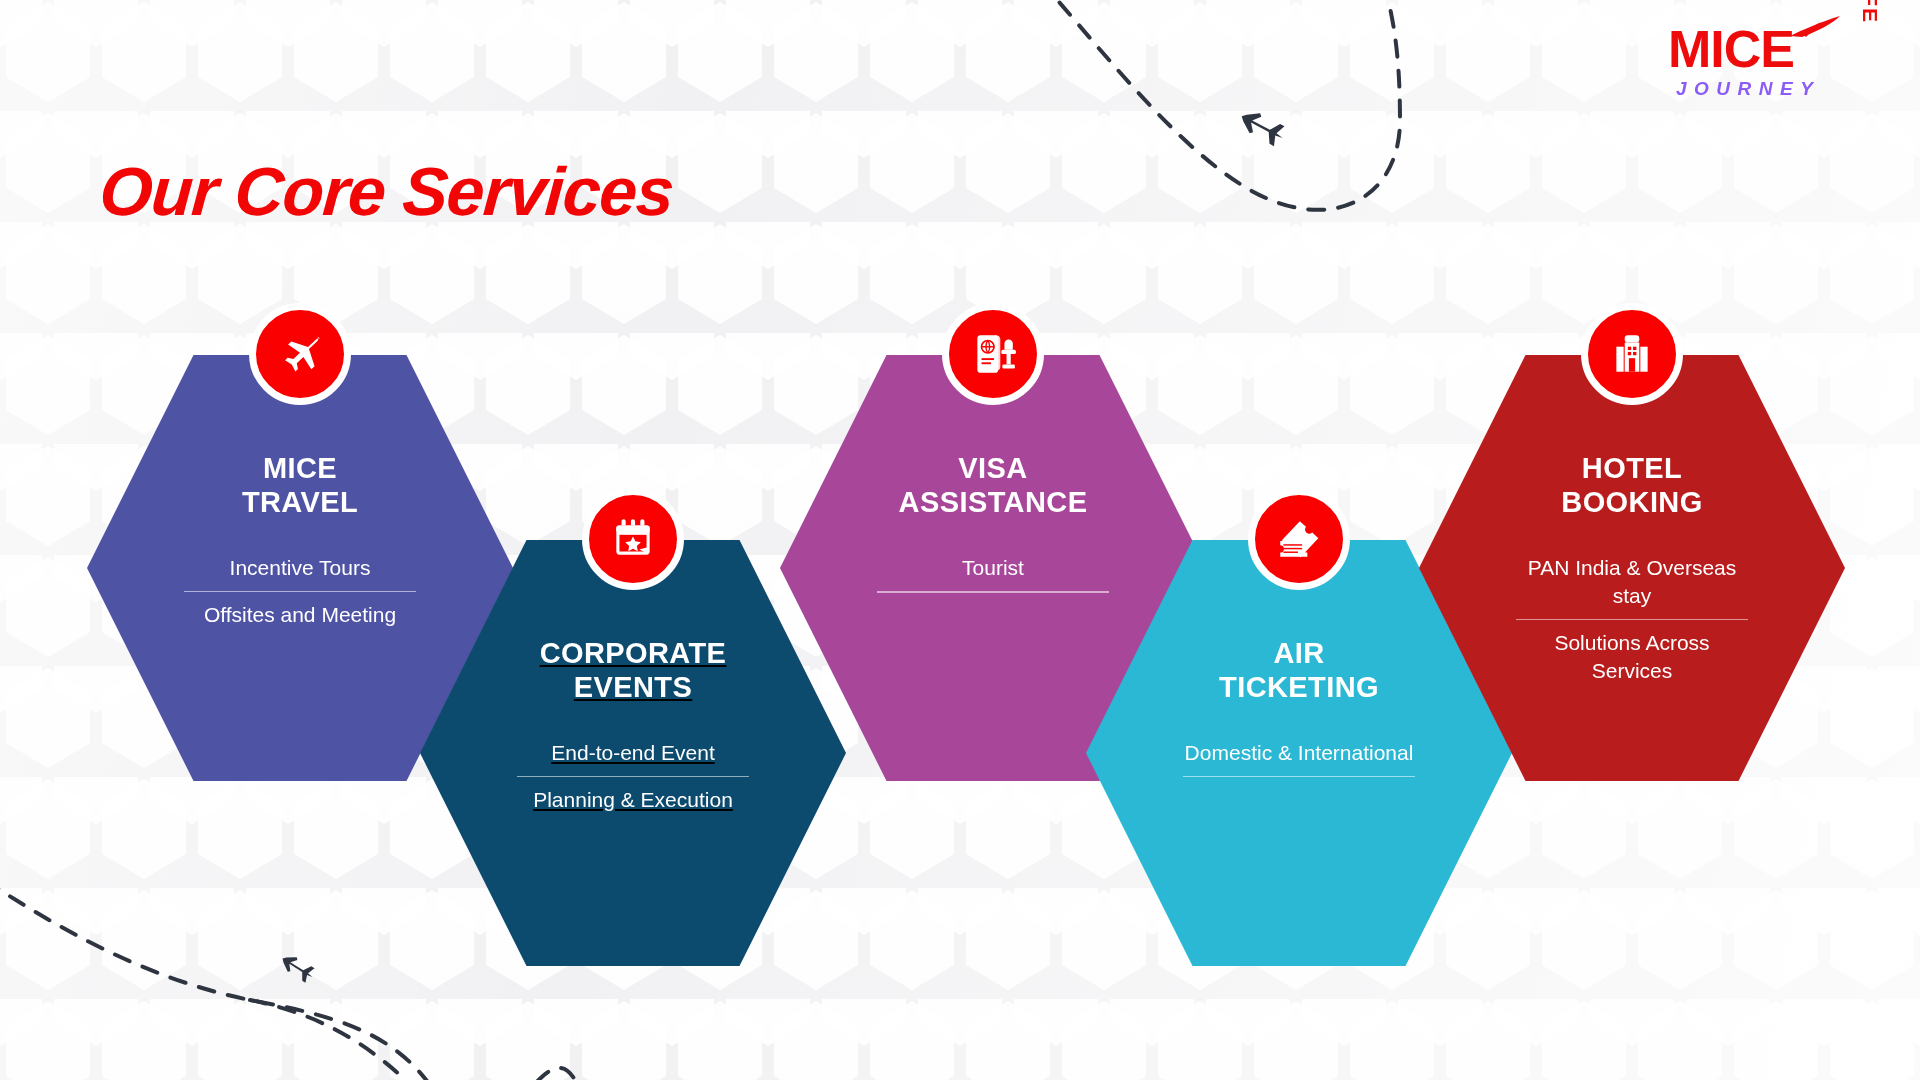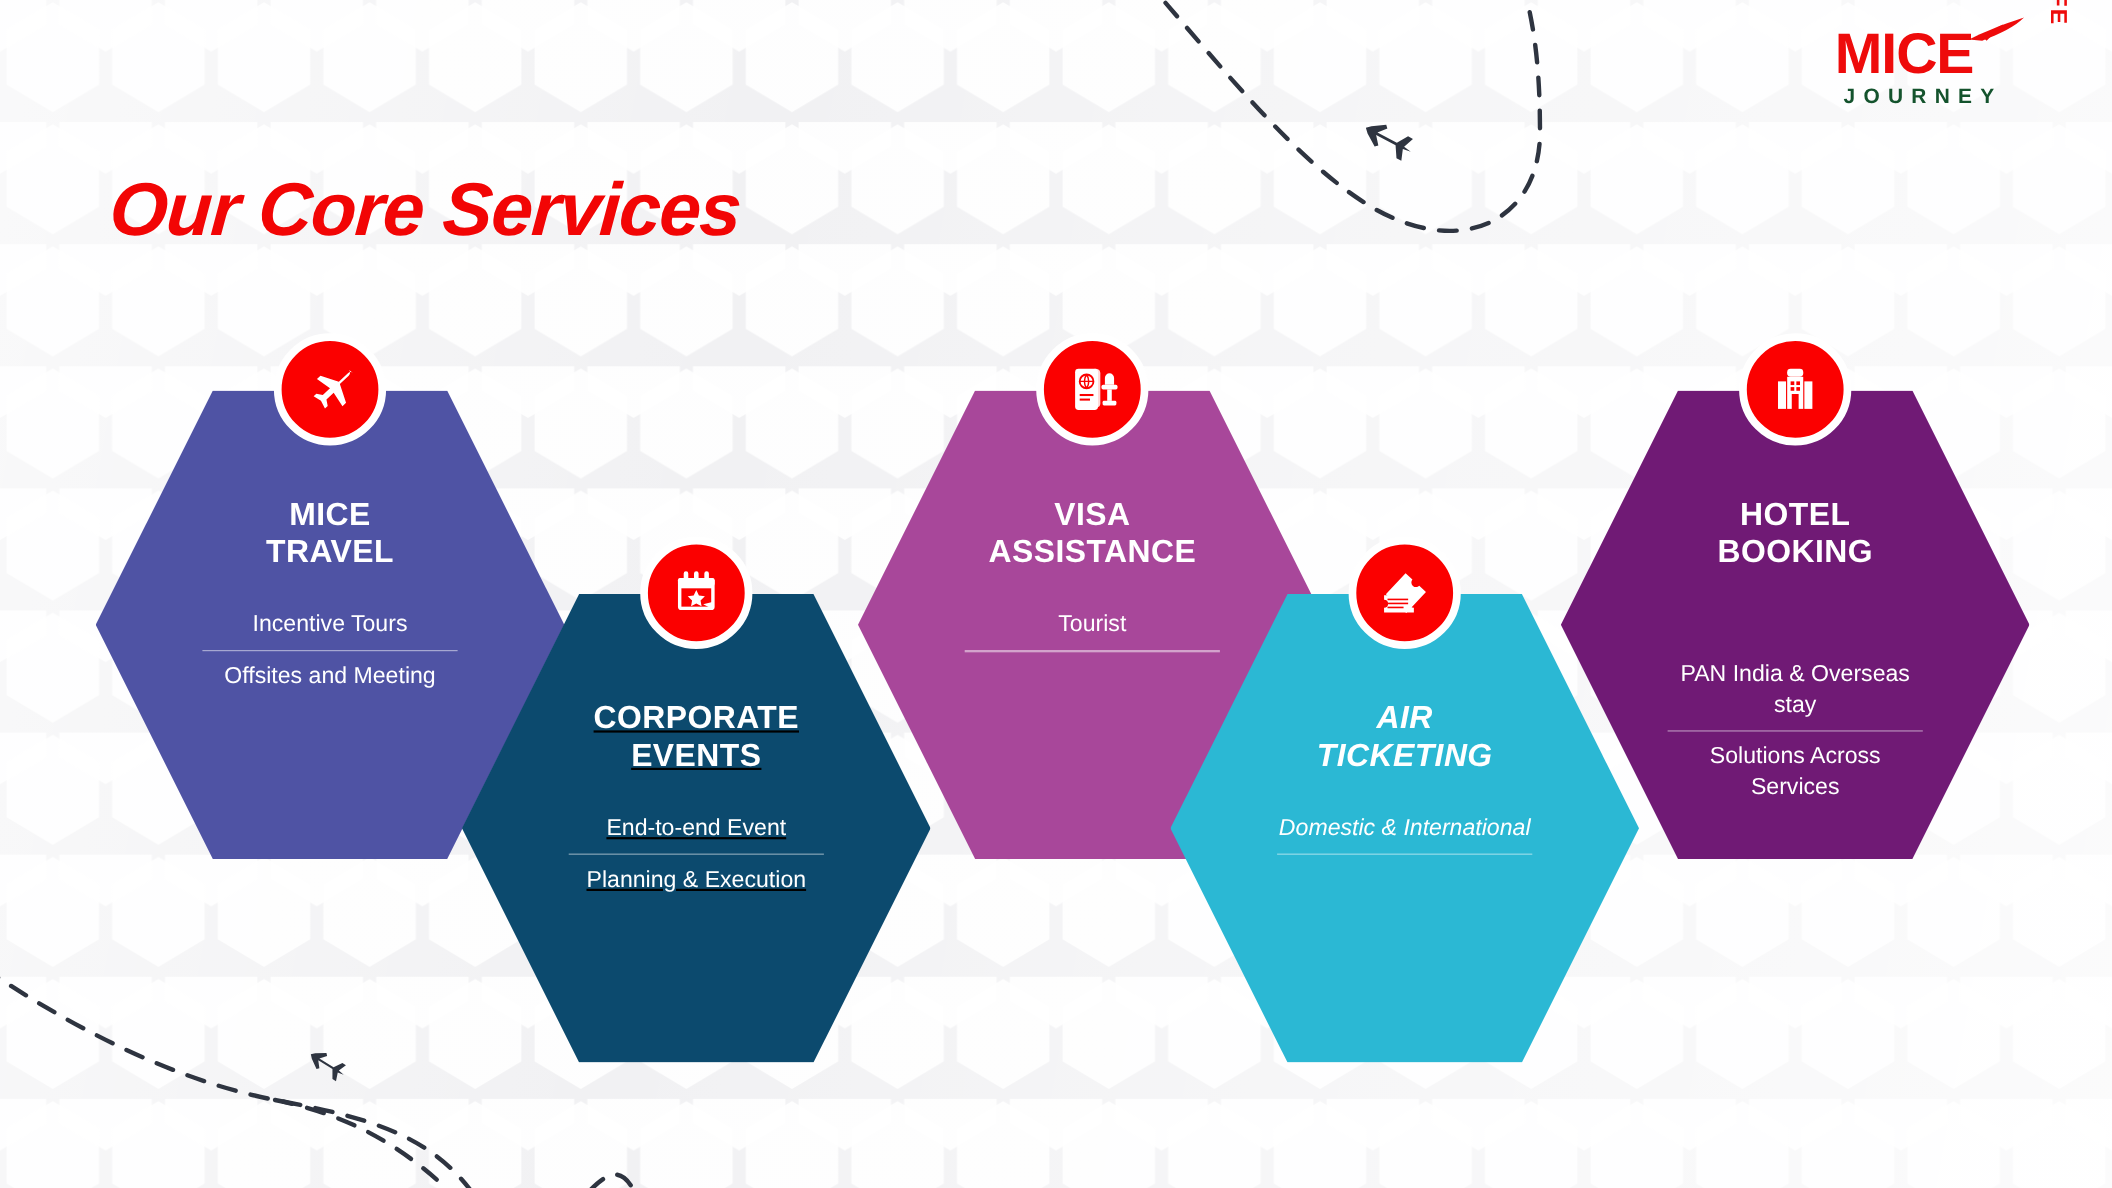--- a/index.html
+++ b/index.html
@@ -42,22 +42,23 @@
   .logo-cafe{
     position:absolute; right:6px; top:4px;
     font-size:21px; font-weight:bold; color:#ee0b0b;
     letter-spacing:2px;
     transform:rotate(90deg); transform-origin:right top;
     white-space:nowrap;
   }
   .logo-plane{ position:absolute; left:120px; top:-6px; }
   .logo-journey{
     position:absolute; left:8px; top:58px;
-    font-size:19px; font-weight:bold; color:#14532d;
+    font-size:19px; font-weight:bold; color:#8b5cf6;
     letter-spacing:7.5px;
+    font-style:italic;
   }
 
   
   #page-title{
     position:absolute; left:100px; top:152px;
     font-size:68px; font-weight:bold; font-style:italic;
     color:#f20505; letter-spacing:-1.2px;
     transform:skewX(-4deg);
     white-space:nowrap;
   }
@@ -215,21 +216,21 @@
       <div class="hex-shape" style="background: rgb(168, 71, 154);">
         <div class="hex-title">VISA
 ASSISTANCE</div>
         <div class="hex-items">
           <div class="hex-item">Tourist</div>
           <div class="hex-sep"></div>
           <div class="hex-sep"></div>
         </div>
       </div>
     </div>
-    <div class="hex-cell" style="left: 1064px; top: 540px; font-style: italic;">
+    <div class="hex-cell" style="left: 1086px; top: 540px;">
       <div class="icon-bubble" style="top: -52px; background: rgb(251, 0, 0);">
         <svg width="50" height="50" viewBox="0 0 48 48">
           <g fill="#fff">
             <path d="M8 20l22-12 4 7c-1.8 1.2-2.4 3.5-1.3 5.4 1.1 1.9 3.4 2.6 5.3 1.6l3.9 7-22 12-3.9-7c1.8-1.2 2.4-3.5 1.3-5.4-1.1-1.9-3.4-2.6-5.3-1.6z" transform="rotate(-18 24 24)"></path>
           </g>
           <g fill="#fff">
             <path d="M6 26h26a0 0 0 0 1 0 0v4a3.5 3.5 0 0 0 0 7v4H6v-4a3.5 3.5 0 0 0 0-7z"></path>
           </g>
           <g fill="#fb0000">
             <rect x="9" y="29" width="18" height="1.4"></rect>
@@ -258,21 +259,21 @@
           </g>
           <g fill="#fb0000">
             <rect x="20" y="17" width="3.2" height="3.2"></rect>
             <rect x="25" y="17" width="3.2" height="3.2"></rect>
             <rect x="20" y="22" width="3.2" height="3.2"></rect>
             <rect x="25" y="22" width="3.2" height="3.2"></rect>
             <path d="M21 28h6v13h-6z"></path>
           </g>
         </svg>
       </div>
-      <div class="hex-shape" style="background: #701a75; gap: 45px;">
+      <div class="hex-shape" style="background: #b91c1c;">
         <div class="hex-title">HOTEL
 BOOKING</div>
         <div class="hex-items">
           <div class="hex-item">PAN India &amp; Overseas stay</div>
           <div class="hex-sep"></div>
           <div class="hex-item">Solutions Across Services</div>
         </div>
       </div>
     </div>
   </div>

